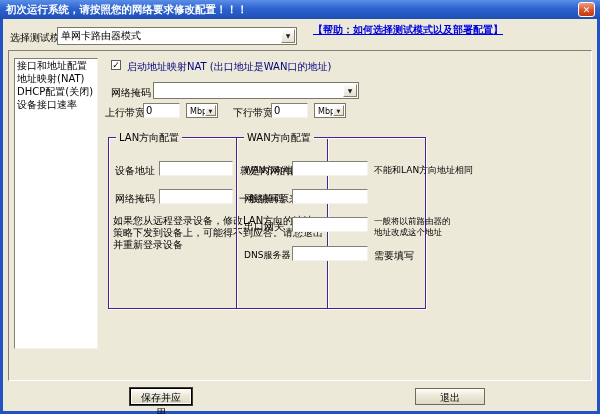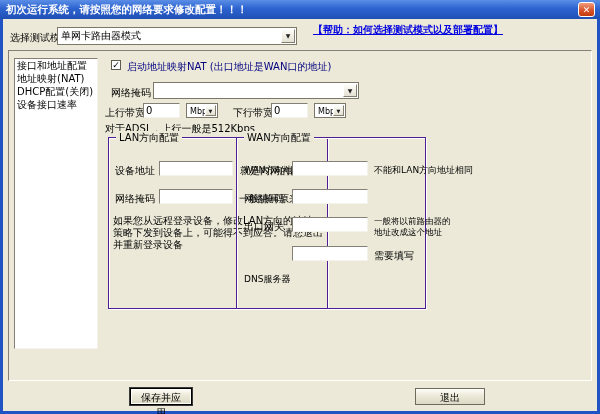--- a/index.html
+++ b/index.html
@@ -130,21 +130,20 @@
     <div class="combo" style="left:177px;top:52px;width:32px;height:15px;">
       <span class="val small">Mbps</span>
       <span class="arrow" style="width:11px;font-size:5px;line-height:11px;">▼</span>
     </div>
     <span class="label" style="left:224px;top:55px;">下行带宽</span>
     <input class="field" style="left: 262px; top: 52px; width: 37px; height: 15px;" value="0">
     <div class="combo" style="left:305px;top:52px;width:32px;height:15px;">
       <span class="val small">Mbps</span>
       <span class="arrow" style="width:11px;font-size:5px;line-height:11px;">▼</span>
     </div>
-    <span class="label" style="left:96px;top:71px;">对于ADSL，上行一般是512Kbps</span>
 
     <div class="group" style="left:99px;top:86px;width:220px;height:172px;">
       <span class="group-title">LAN方向配置</span>
 
       <span class="label" style="left:6px;top:26px;">设备地址</span>
       <input class="field" style="left: 50px; top: 23px; width: 74px; height: 15px;" value="">
       <span class="hint" style="left:131px;top:26px;">就是内网的网关IP</span>
 
       <span class="label" style="left:6px;top:54px;">网络掩码</span>
       <input class="field" style="left: 50px; top: 51px; width: 74px; height: 15px;" value="">
@@ -160,21 +159,21 @@
       <input class="field" style="left: 55px; top: 23px; width: 76px; height: 15px;" value="">
       <span class="hint" style="left:137px;top:26px;font-size:9px;">不能和LAN方向地址相同</span>
 
       <span class="label" style="left:7px;top:54px;">网络掩码</span>
       <input class="field" style="left: 55px; top: 51px; width: 76px; height: 15px;" value="">
 
       <span class="label" style="left:7px;top:82px;">出口网关</span>
       <input class="field" style="left: 55px; top: 79px; width: 76px; height: 15px;" value="">
       <div class="hint wrap" style="left:137px;top:78px;width:84px;font-size:8.5px;">一般将以前路由器的地址改成这个地址</div>
 
-      <span class="label" style="left:7px;top:111px;font-size:9px;margin-top:24px;">DNS服务器</span>
+      <span class="label" style="left:7px;top:111px;font-size:9px;">DNS服务器</span>
       <input class="field" style="left: 55px; top: 108px; width: 76px; height: 15px;" value="">
       <span class="hint" style="left:137px;top:111px;">需要填写</span>
     </div>
 
   </div>
 
   <button class="btn default" style="left:130px;top:388px;width:62px;">保存并应用</button>
   <button class="btn" style="left:415px;top:388px;width:70px;">退出</button>
 
 </div>

